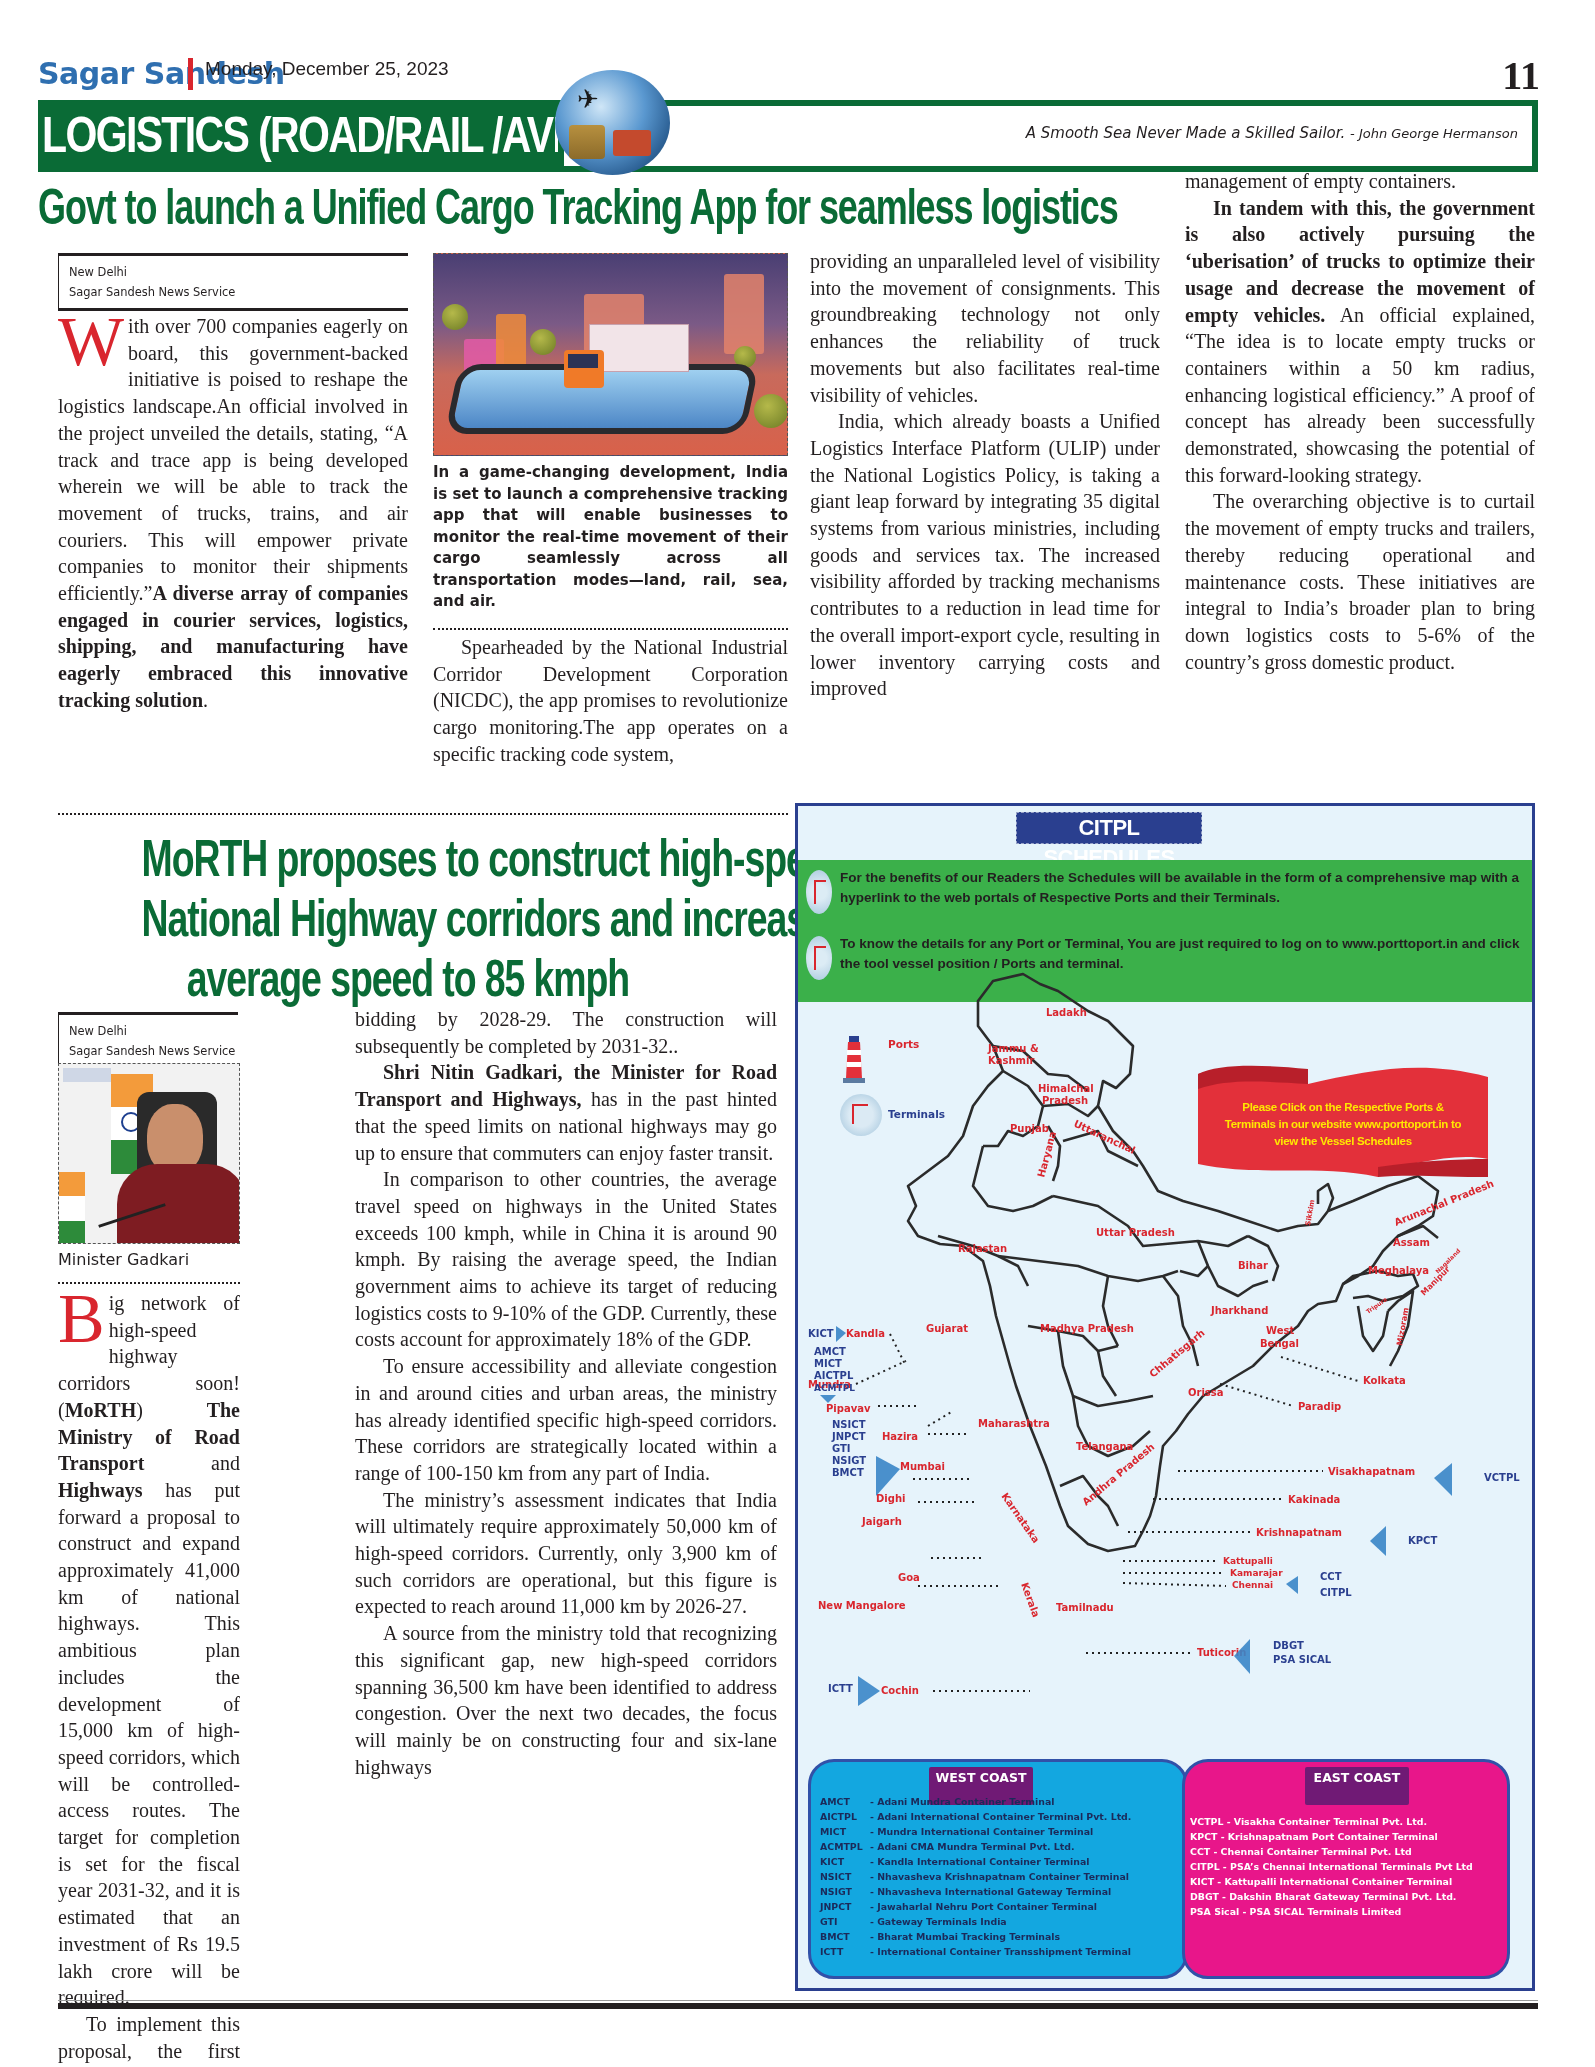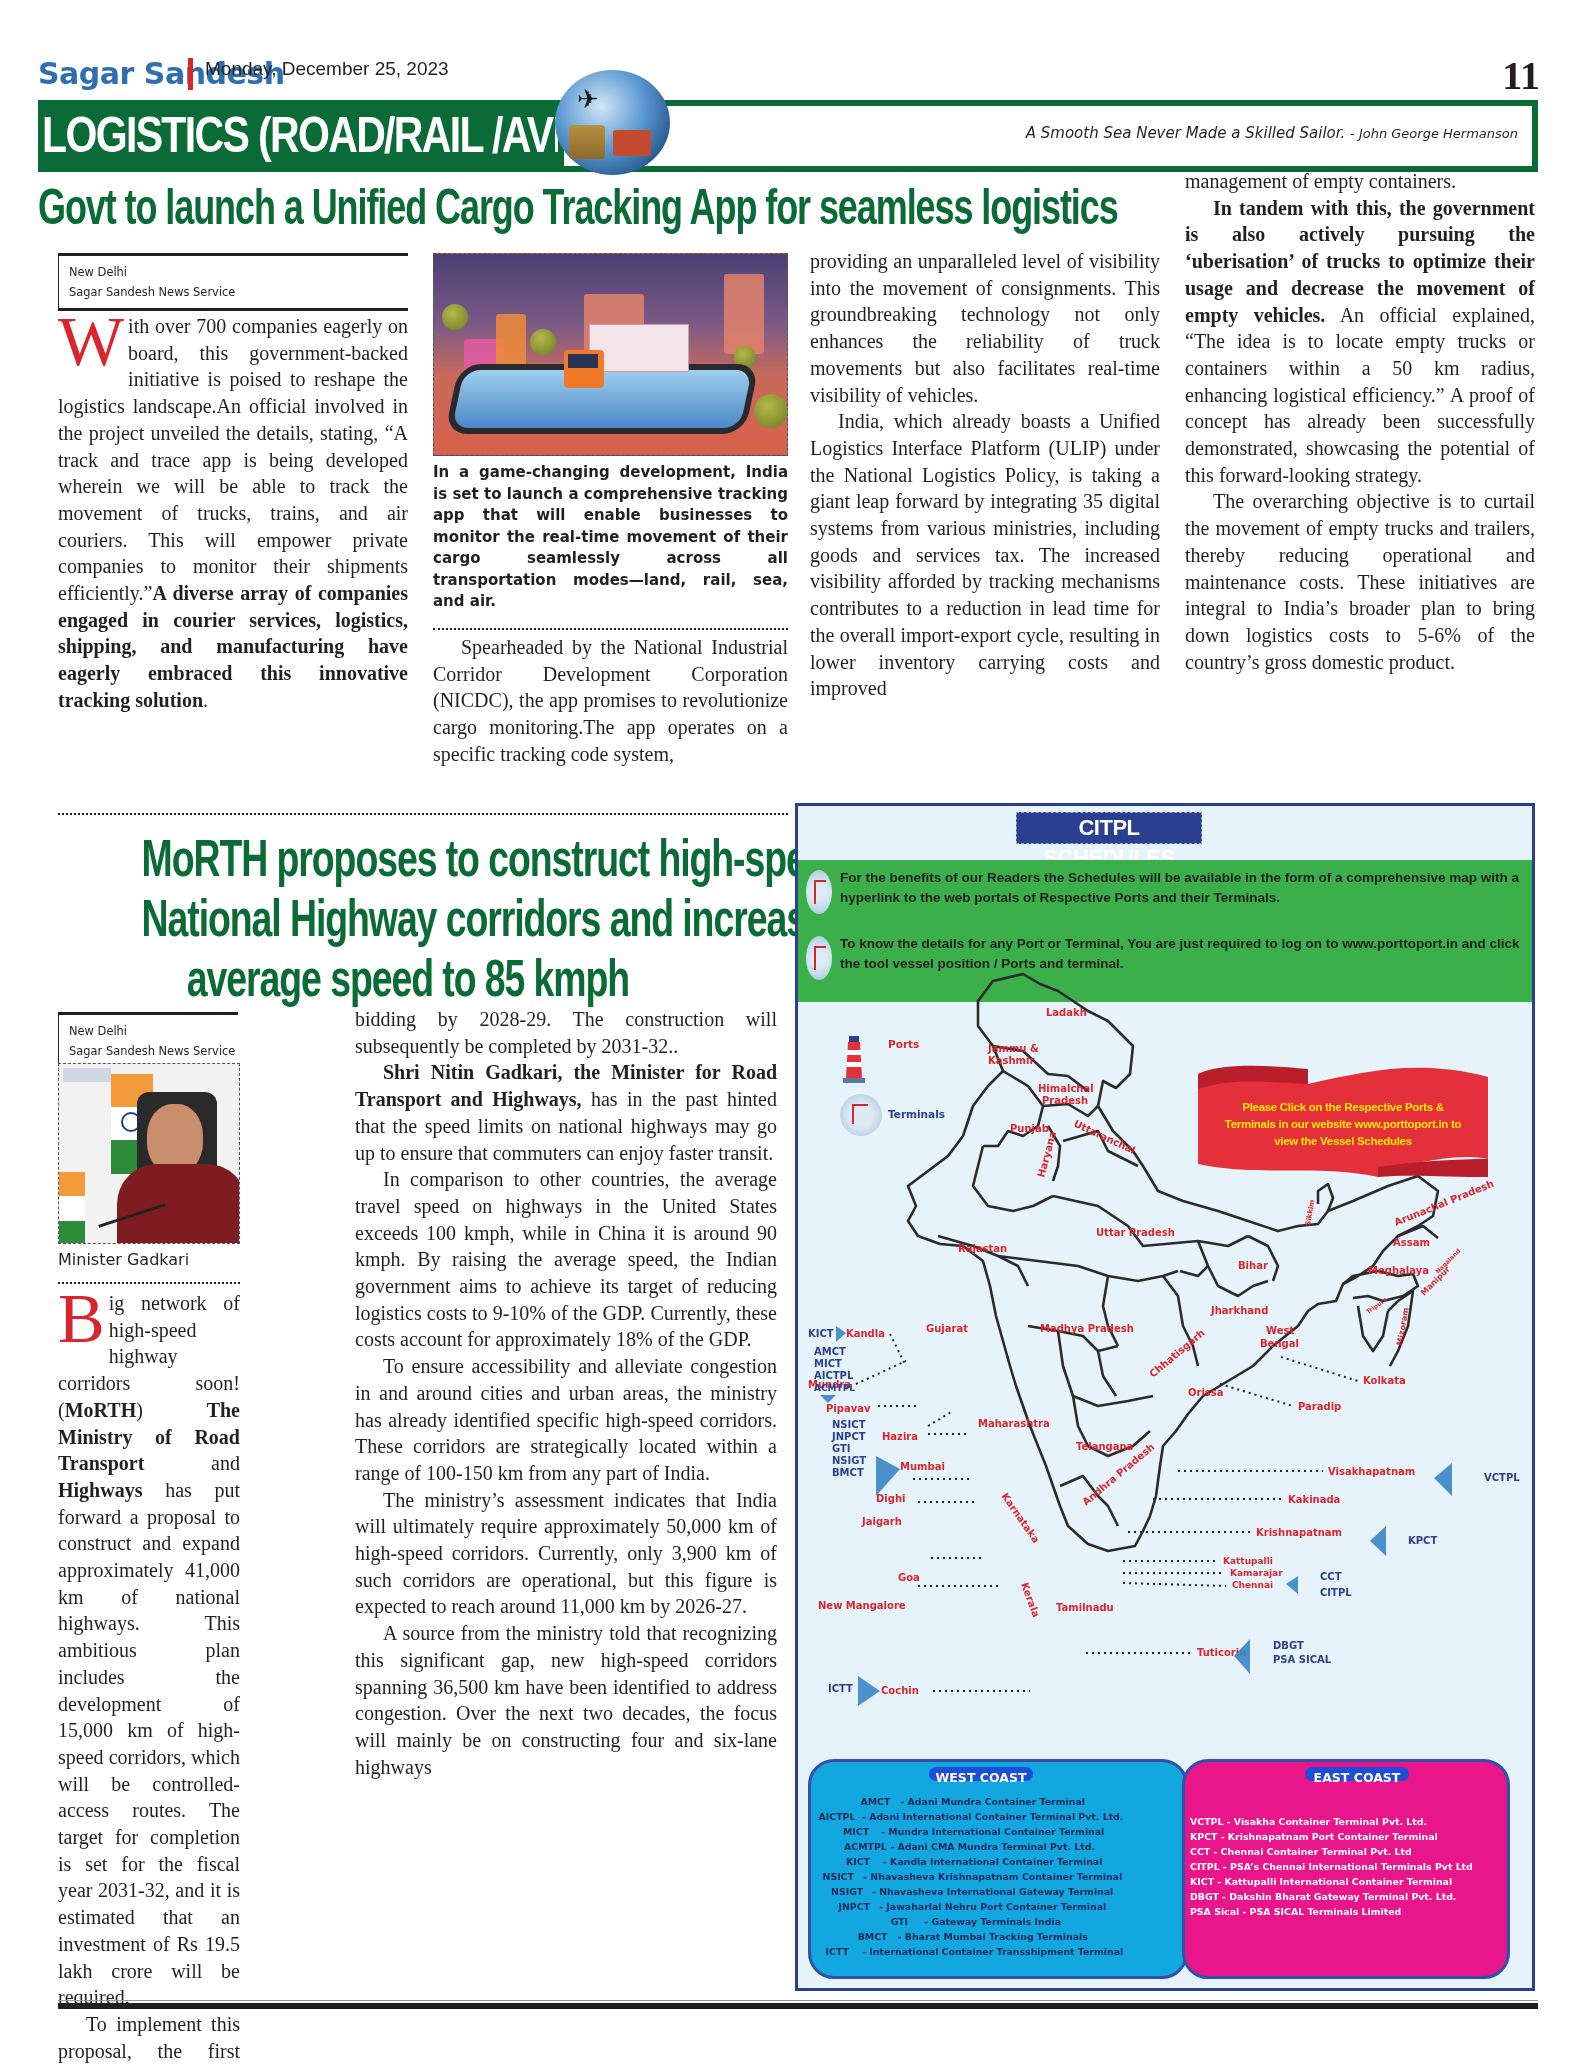--- a/index.html
+++ b/index.html
@@ -90,25 +90,25 @@
   .legend-label { position: absolute; font-family: "DejaVu Sans", sans-serif; font-weight: bold; font-size: 10.5px; }
 
   .map-svg { position: absolute; left: 0; top: 0; width: 734px; height: 1182px; }
   .st { font-family: "DejaVu Sans", sans-serif; font-weight: bold; font-size: 10px; fill: #d9262e; }
   .port { font-family: "DejaVu Sans", sans-serif; font-weight: bold; font-size: 10px; fill: #d9262e; }
   .term { font-family: "DejaVu Sans", sans-serif; font-weight: bold; font-size: 10px; fill: #2a3f8f; }
 
   .coast-box { position: absolute; top: 953px; height: 220px; border: 3px solid #3151a8; border-radius: 26px; }
   .west-box { left: 10px; width: 380px; background: #13a7e0; }
   .east-box { left: 384px; width: 328px; background: #e8168a; padding-left: 7px; }
-  .coast-head { position: absolute; top: 5px; height: 14px; background: #1d4ed8; color: #fff; font-family: "DejaVu Sans", sans-serif; font-weight: bold; font-size: 12.5px; line-height: 22px; text-align: center; border-radius: 7px; }
+  .coast-head { position: absolute; top: 5px; height: 38px; background: #701a75; color: #fff; font-family: "DejaVu Sans", sans-serif; font-weight: bold; font-size: 12.5px; line-height: 22px; text-align: center; border-radius: 2px; }
   .west-box .coast-head { left: 118px; width: 104px; }
   .east-box .coast-head { left: 120px; width: 104px; }
   .coast-list { position: absolute; font-family: "DejaVu Sans", sans-serif; font-weight: bold; font-size: 9.4px; line-height: 15px; white-space: nowrap; }
-  .west-box .coast-list { left: 1px; top: 32px; color: #1b2a5a; text-align: center; }
+  .west-box .coast-list { left: 9px; top: 32px; color: #1b2a5a; }
   .west-box .abbr { display: inline-block; width: 50px; }
   .east-box .coast-list { left: 5px; top: 52px; color: #ffffff; }
 
   .bottom-rule { left: 58px; top: 2003px; width: 1480px; height: 6px; background: #231f20; }
   .bottom-rule-thin { left: 58px; top: 2000px; width: 1480px; height: 1px; background: #999; }
 </style>
 </head>
 <body>
 
 <div class="abs brand">Sagar Sandesh</div>

